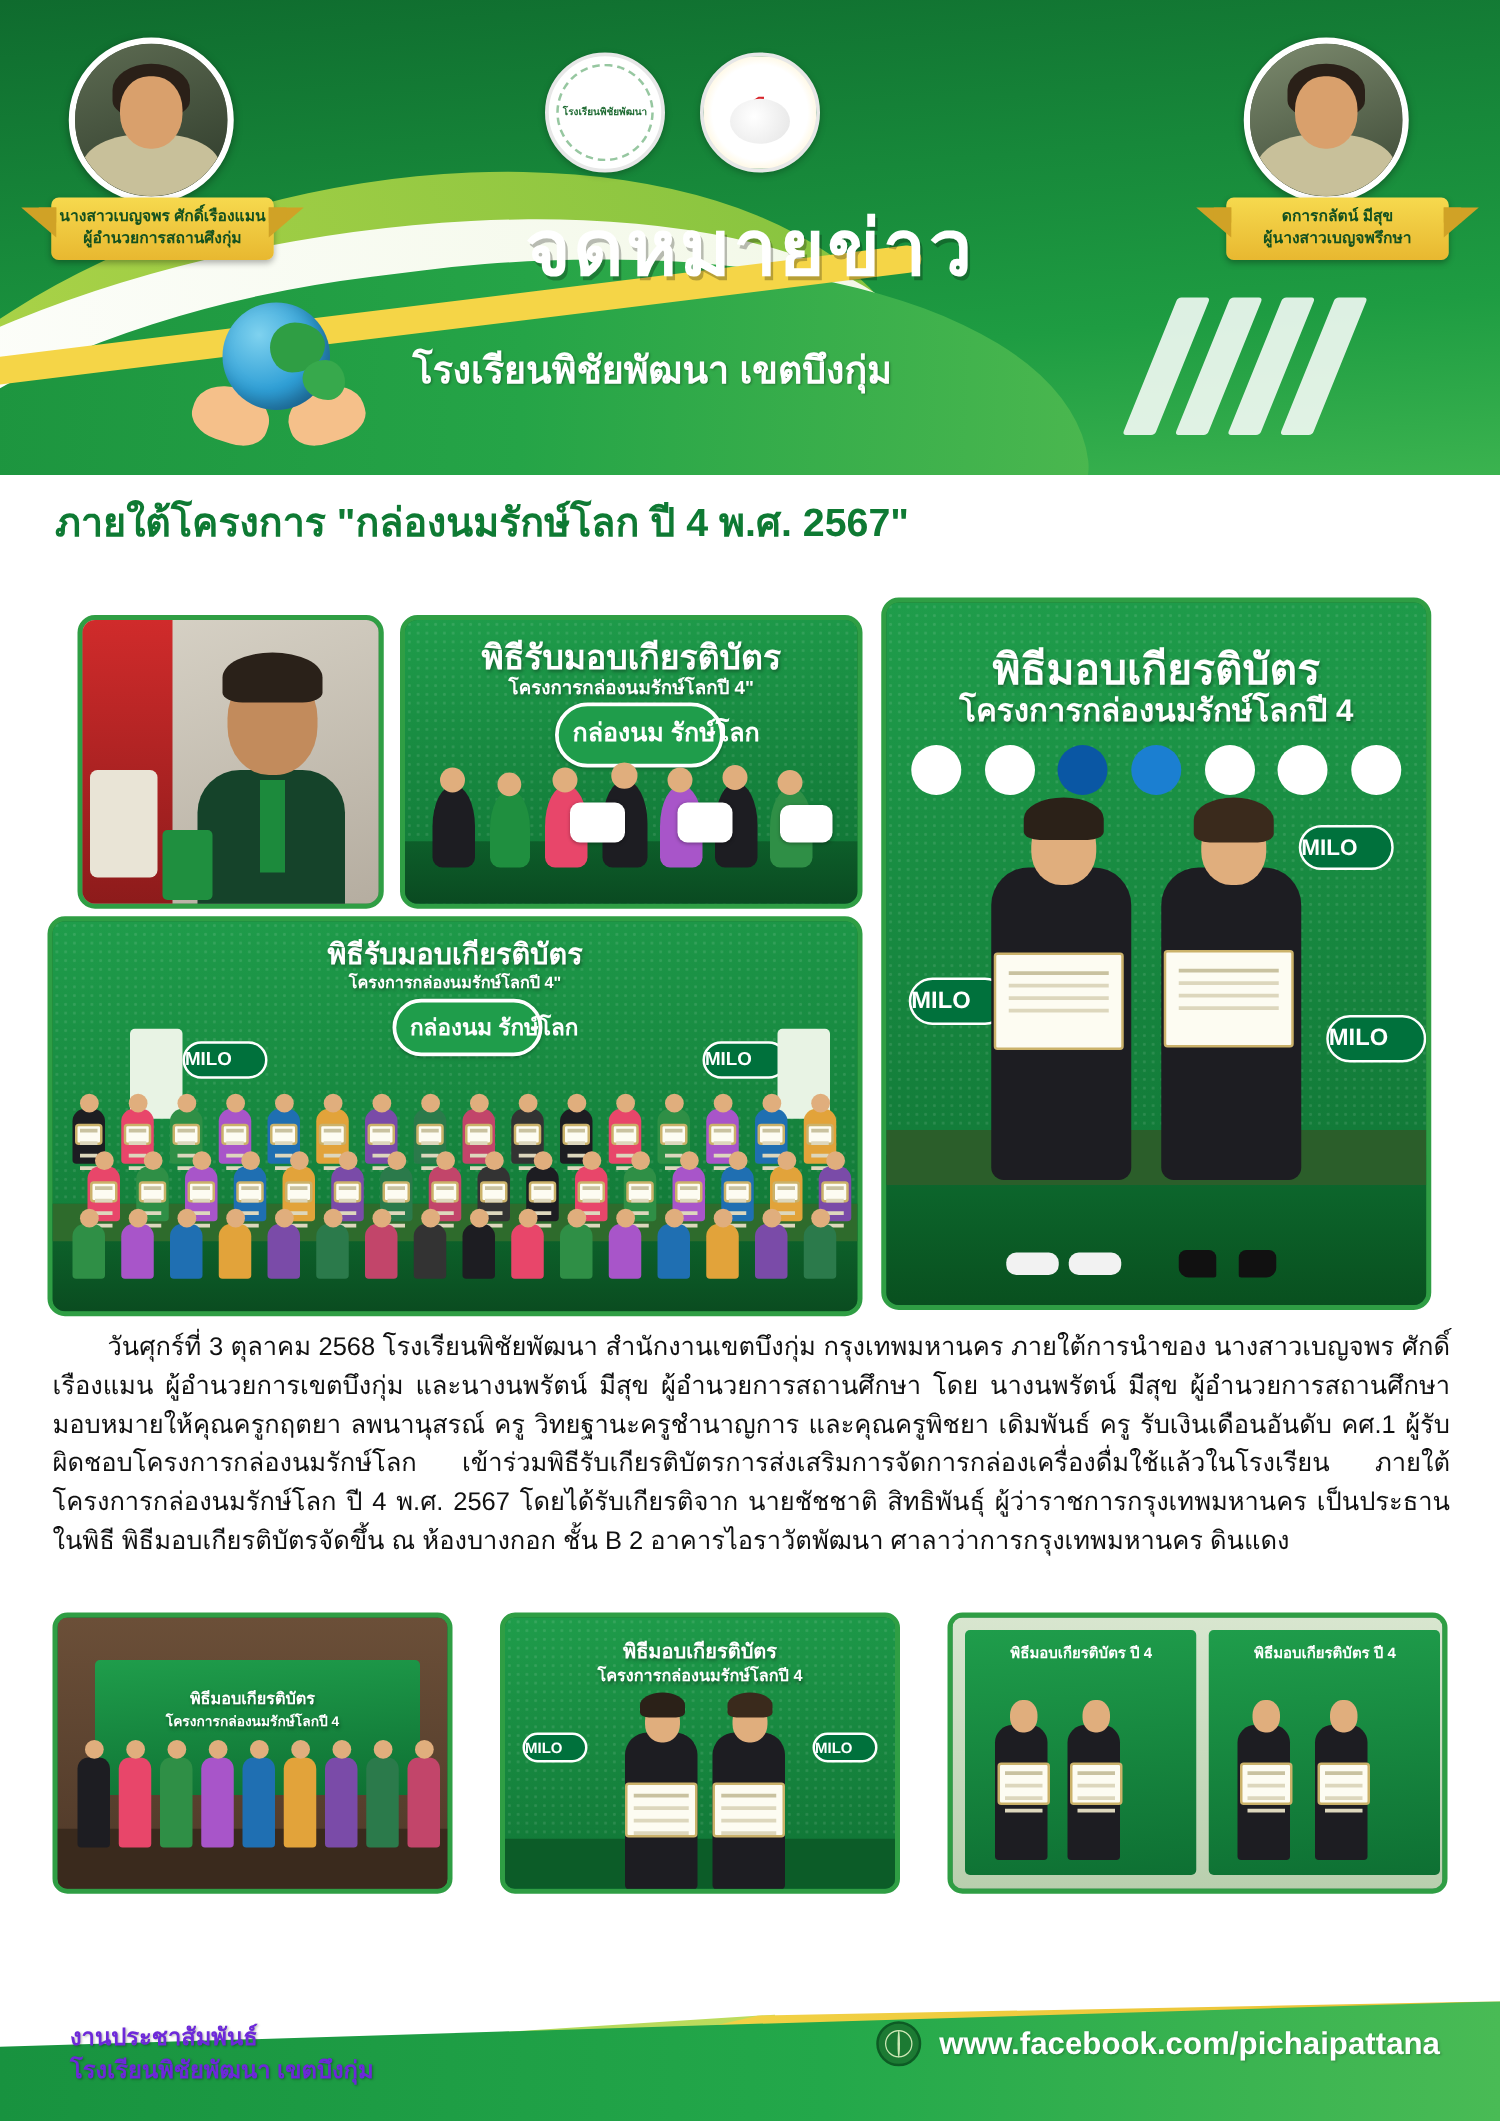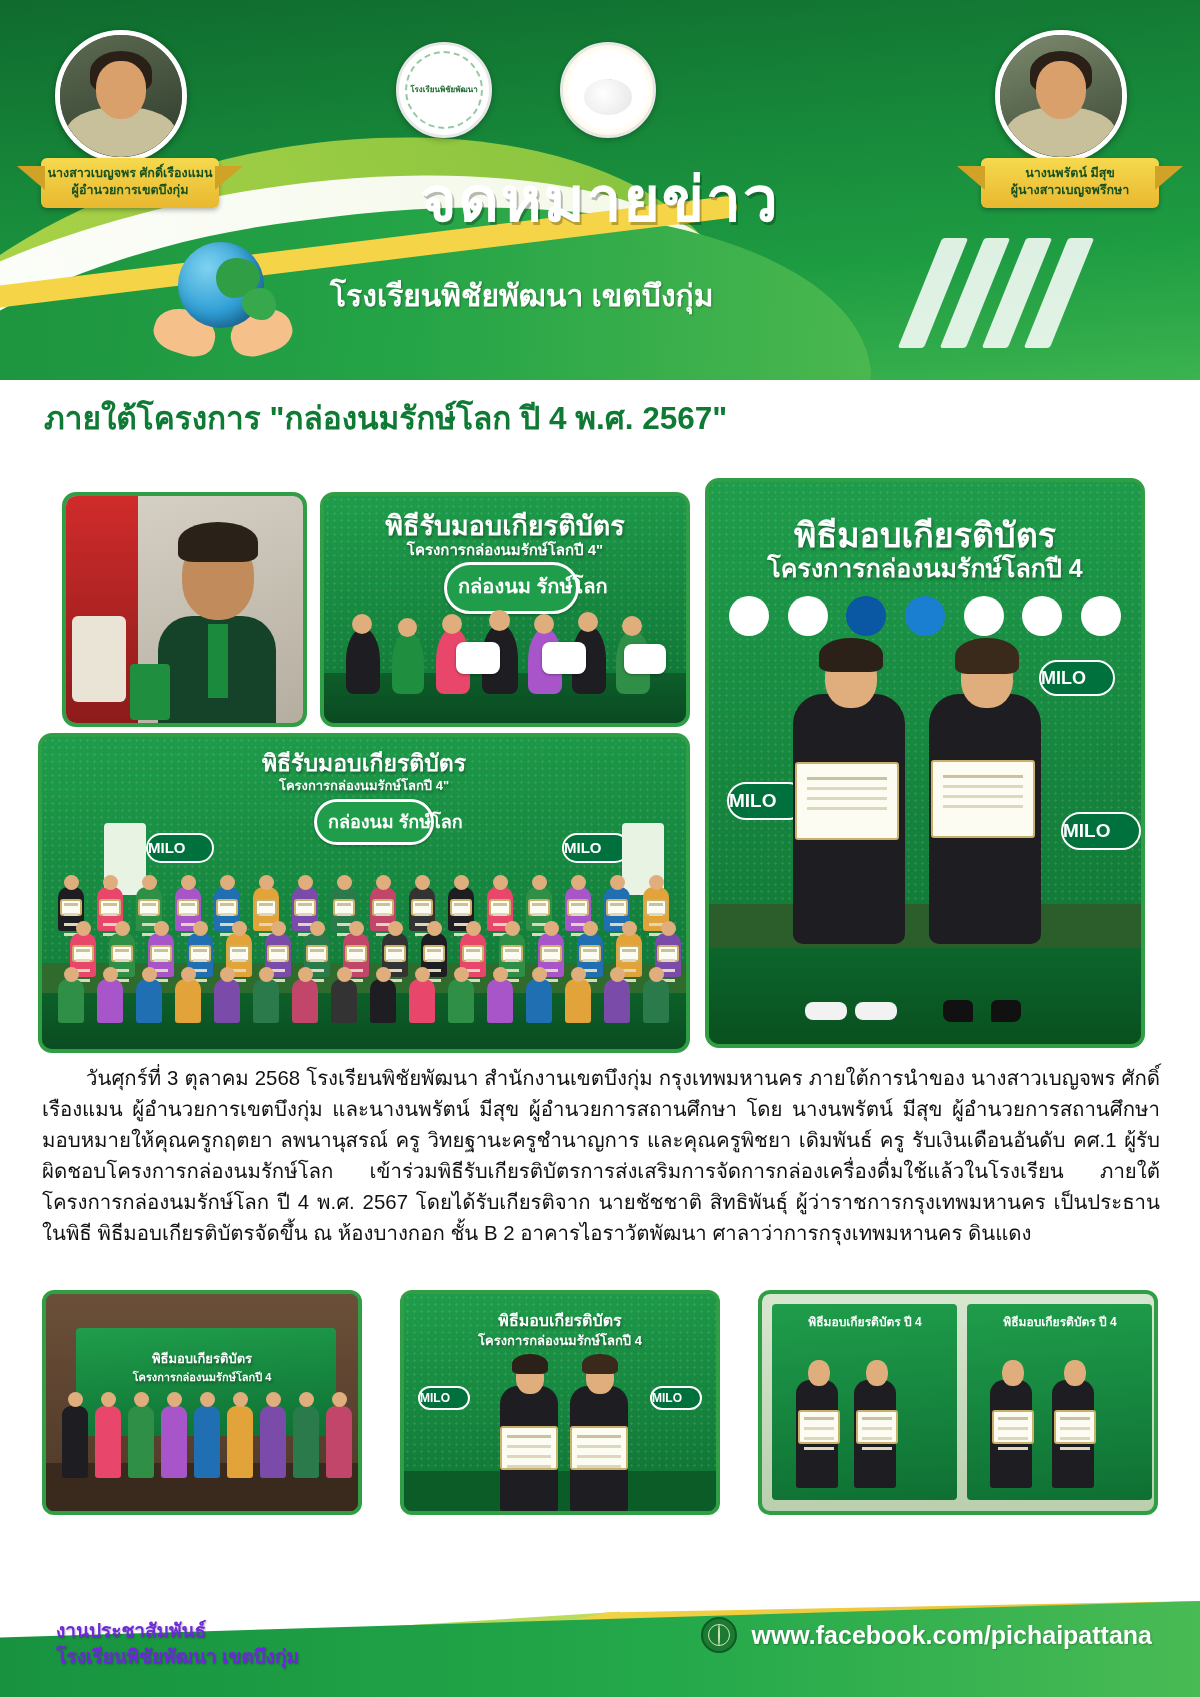--- a/index.html
+++ b/index.html
@@ -159,21 +159,21 @@
 
   
   .emblem {
     position: absolute; top: 42px;
     width: 96px; height: 96px; border-radius: 50%;
     background: #ffffff;
     display: flex; align-items: center; justify-content: center;
     box-shadow: 0 2px 6px rgba(0,0,0,.25);
     overflow: hidden;
   }
-  .emblem-1 { left: 396px; border: 3px solid #e7e7e7; font-family: Liberation Serif, serif; }
+  .emblem-1 { left: 436px; border: 3px solid #e7e7e7; font-family: Liberation Serif, serif; }
   .emblem-2 { left: 560px; border: 3px solid #e7e7e7; background: radial-gradient(circle, #fff 60%, #ffe9a8 100%); }
   .em-text { font-size: 8px; color: #1f6b33; text-align: center; font-weight: bold; line-height: 1.15; }
   .em-ring {
     position: absolute; inset: 6px; border-radius: 50%;
     border: 2px dashed #2f8f43; opacity: .5;
   }
   .em-num {
     font-size: 34px; font-weight: bold; color: #d8262c;
   }
   .em-flower {
@@ -332,33 +332,33 @@
 
     <div class="person left">
       <div class="pcirc">
         <div class="pbg-a"></div>
         <div class="uniform"></div>
         <div class="hair"></div>
         <div class="face"></div>
       </div>
       <div class="ribbon">
         <div>นางสาวเบญจพร ศักดิ์เรืองแมน</div>
-        <div>ผู้อำนวยการเขตบึงกุ่ม</div>
+        <div>ผู้อำนวยการสถานศึงกุ่ม</div>
       </div>
     </div>
 
     <div class="person right">
       <div class="pcirc">
         <div class="pbg-b"></div>
         <div class="uniform"></div>
         <div class="hair"></div>
         <div class="face"></div>
       </div>
       <div class="ribbon">
-        <div>นางนพรัตน์ มีสุข</div>
+        <div>ดการกลัตน์ มีสุข</div>
         <div>ผู้นางสาวเบญจพรึกษา</div>
       </div>
     </div>
   </div>
 
   <div class="headline">
     <div>ภายใต้โครงการ "กล่องนมรักษ์โลก ปี 4 พ.ศ. 2567"</div>
   </div>
 
   <div class="ph ph1">

